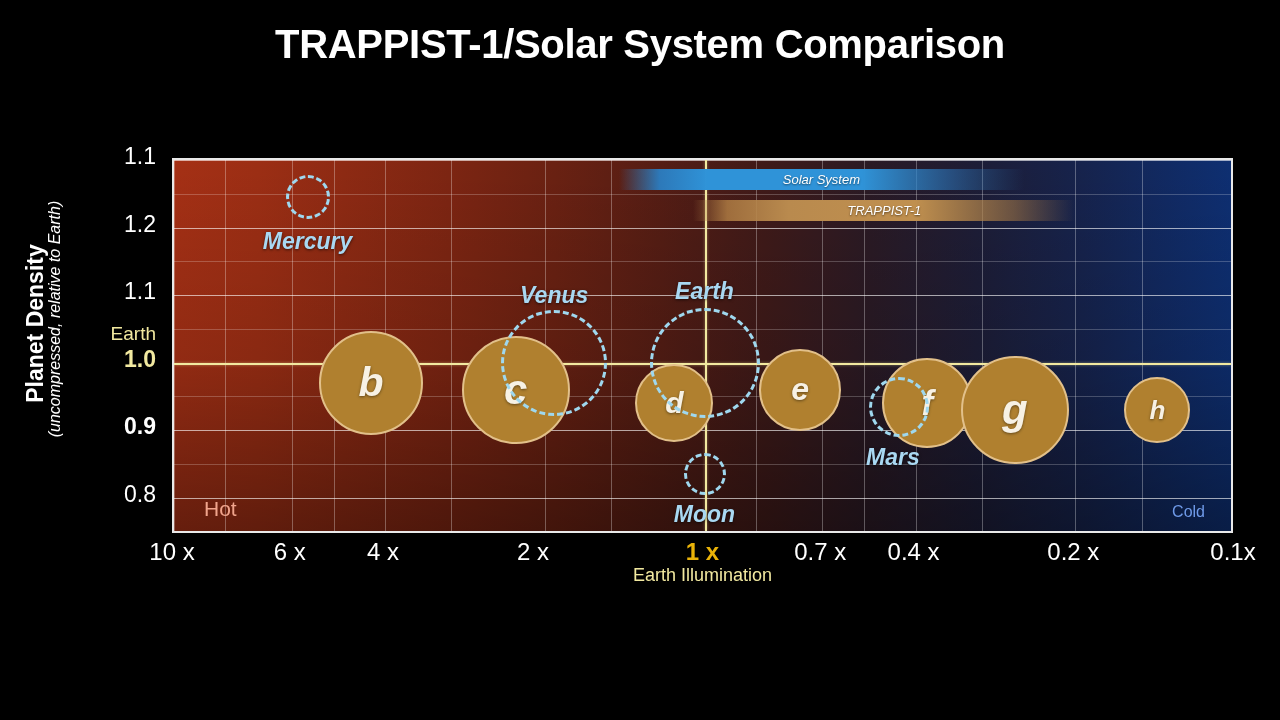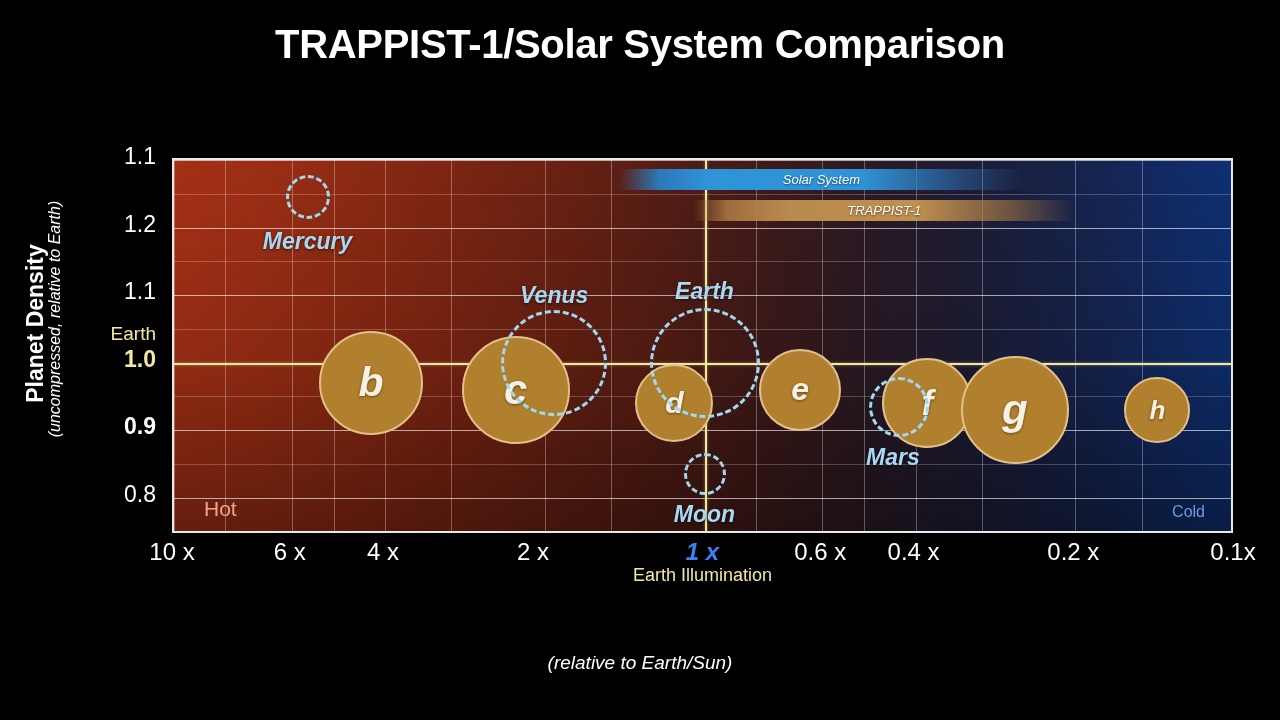--- a/index.html
+++ b/index.html
@@ -95,21 +95,21 @@
   .ytick.earth{color:#f2e9a0;font-weight:bold;}
   .ytick-earth-word{
     position:absolute;right:0;width:70px;text-align:right;
     font-size:19px;color:#f2e9a0;
   }
   .xtick{
     position:absolute;top:538px;text-align:center;
     font-size:24px;color:#ffffff;transform:translateX(-50%);
     white-space:nowrap;
   }
-  .xtick.earth{color:#3b82f6;font-weight:bold;font-style:italic;}
+  .xtick.earth{color:#eab308;font-weight:bold;}
   .xtick-sub{
     position:absolute;top:565px;text-align:center;font-size:18px;color:#f2e9a0;
     transform:translateX(-50%);white-space:nowrap;
   }
 
   
   .ytitle-wrap{
     position:absolute;left:-5px;top:160px;width:80px;height:380px;
   }
   .ytitle-main{
@@ -233,21 +233,20 @@
     <div class="temp-cold">Cold</div>
   </div>
 
   <div id="xtick-layer">
       <div class="xtick" style="left: 172px;">10 x</div>
       <div class="xtick" style="left: 289.691px;">6 x</div>
       <div class="xtick" style="left: 383.107px;">4 x</div>
       <div class="xtick" style="left: 533px; text-align: center;">2 x</div>
       <div class="xtick earth" style="left: 702.5px;">1 x</div>
       <div class="xtick-sub" style="left: 702.5px;">Earth Illumination</div>
-      <div class="xtick" style="left: 820.191px;">0.6 x</div>
+      <div class="xtick" style="left: 820.191px;">0.7 x</div>
       <div class="xtick" style="left: 913.607px;">0.4 x</div>
       <div class="xtick" style="left: 1073.3px;">0.2 x</div>
       <div class="xtick" style="left: 1233px;">0.1x</div>
     </div>
 
-  <div class="xtitle-sub">(relative to Earth/Sun)</div>
 
 </div>
 
 </body></html>

